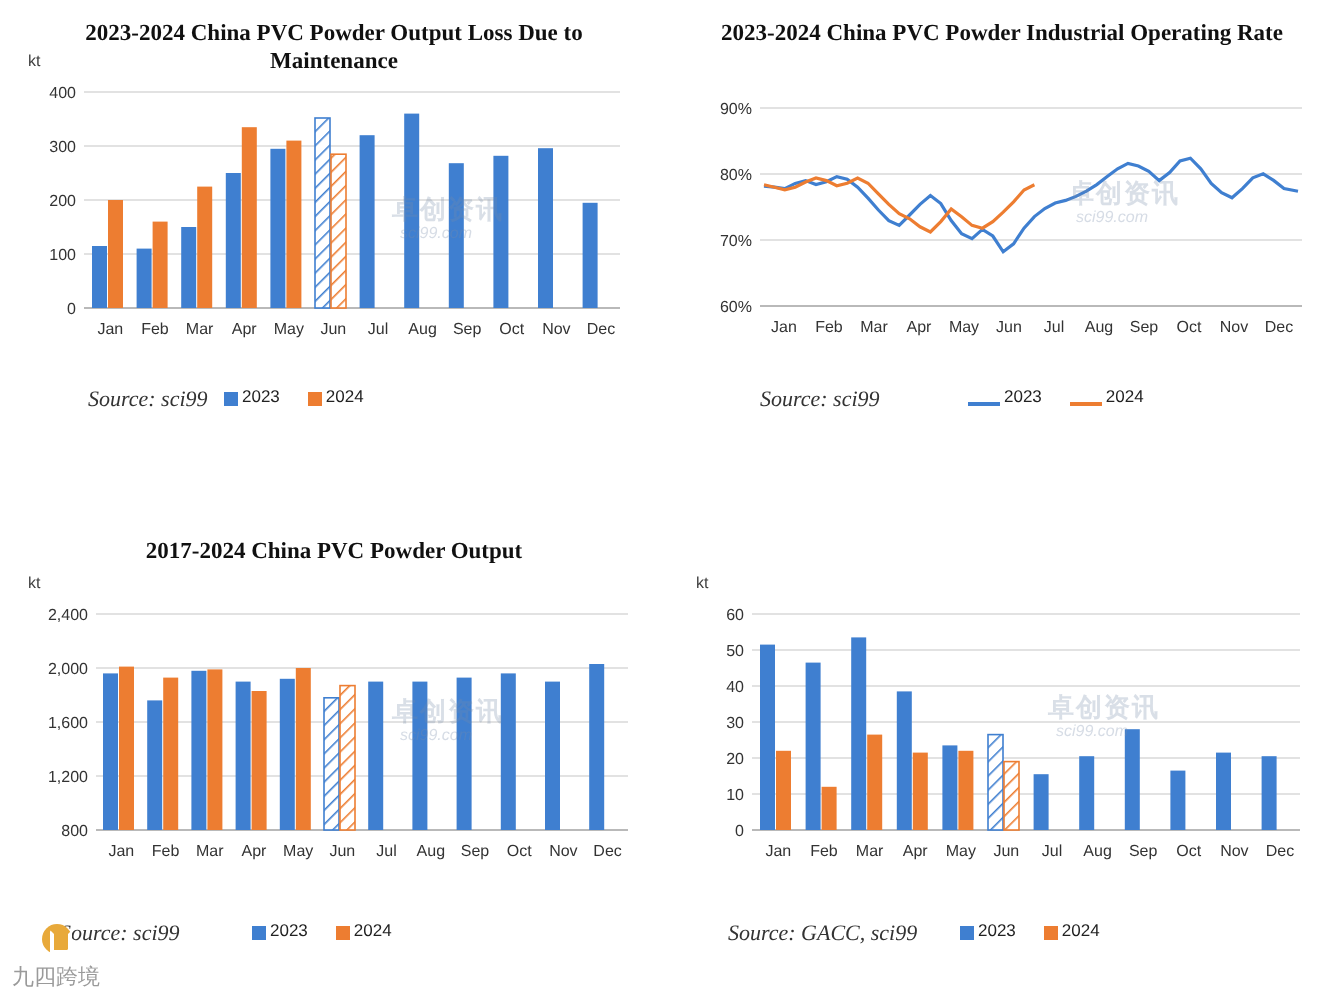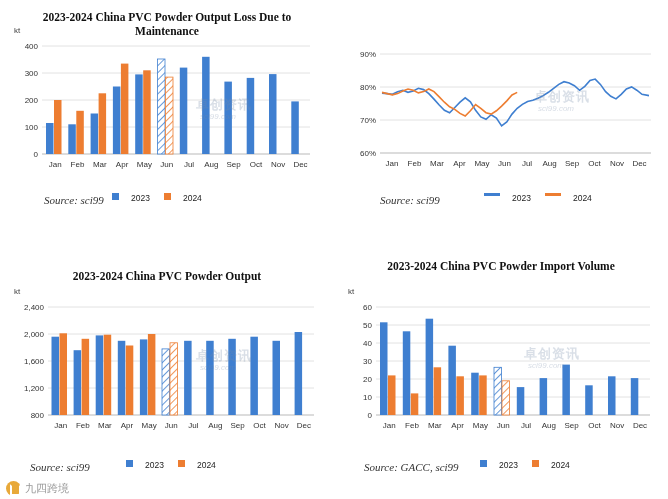--- a/index.html
+++ b/index.html
@@ -48,21 +48,21 @@
     color: #333;
   }
   .legend {
     position: absolute;
     display: flex;
     gap: 14px;
     align-items: center;
     font-size: 8.5px;
     color: #222;
   }
-  .legend .item { display: flex; align-items: flex-start; gap: 12px; }
+  .legend .item { display: flex; align-items: flex-end; gap: 2px; }
   .legend .swatch { width: 7px; height: 7px; display: inline-block; }
   .legend .line-swatch { width: 16px; height: 2.5px; display: inline-block; }
 
   svg { display: block; }
   .tick { font-size: 8px; fill: #333; font-family: "Liberation Sans", sans-serif; }
   .axis-line { stroke: #b9b9b9; stroke-width: 1; }
   .grid-line { stroke: #e2e2e2; stroke-width: 1; }
 
   .watermark {
     position: absolute;
@@ -77,21 +77,21 @@
     position: absolute;
     font-size: 8px;
     color: rgba(120,140,170,0.30);
     pointer-events: none;
     white-space: nowrap;
     font-style: italic;
   }
   .logo {
     position: absolute;
     left: 6px; bottom: 3px;
-    display: flex; align-items: center; gap: 4px;
+    display: flex; align-items: center; gap: 4px; flex-direction: column;
   }
   .logo-mark {
     width: 15px; height: 15px; border-radius: 50%;
     background: #e8a93a;
     display: inline-block;
     position: relative;
   }
   .logo-mark:after {
     content: "";
     position: absolute; left: 4px; top: 3px;
@@ -190,20 +190,21 @@
         <span>2023</span>
       </span>
       <span class="item">
         <span class="swatch" style="background:#ed7d31"></span>
         <span>2024</span>
       </span>
     </div>
   </div>
 
   <div class="panel">
+    <div class="panel-title">2023-2024  China PVC Powder Industrial Operating Rate</div>
 
     <svg class="plot" style="left:12px; top:42px;" width="312" height="140" viewBox="0 0 312 140">
       <line class="grid-line" x1="34" y1="12" x2="305" y2="12"></line>
       <line class="grid-line" x1="34" y1="45" x2="305" y2="45"></line>
       <line class="grid-line" x1="34" y1="78" x2="305" y2="78"></line>
       <line class="axis-line" x1="34" y1="111" x2="305" y2="111"></line>
 
       <text class="tick" x="30" y="15" text-anchor="end">90%</text>
       <text class="tick" x="30" y="48" text-anchor="end">80%</text>
       <text class="tick" x="30" y="81" text-anchor="end">70%</text>
@@ -238,21 +239,21 @@
         <span>2023</span>
       </span>
       <span class="item">
         <span class="line-swatch" style="background:#ed7d31"></span>
         <span>2024</span>
       </span>
     </div>
   </div>
 
   <div class="panel">
-    <div class="panel-title" style="margin-top:14px;">2023-2024  China PVC Powder Output</div>
+    <div class="panel-title" style="margin-top:14px;">2017-2024  China PVC Powder Output</div>
     <div class="unit" style="left:14px; top:38px;">kt</div>
 
     <svg class="plot" style="left:8px; top:48px;" width="316" height="150" viewBox="0 0 316 150">
       <line class="grid-line" x1="40" y1="10" x2="306" y2="10"></line>
       <line class="grid-line" x1="40" y1="37" x2="306" y2="37"></line>
       <line class="grid-line" x1="40" y1="64" x2="306" y2="64"></line>
       <line class="grid-line" x1="40" y1="91" x2="306" y2="91"></line>
       <line class="axis-line" x1="40" y1="118" x2="306" y2="118"></line>
 
       <text class="tick" x="36" y="13" text-anchor="end">2,400</text>
@@ -311,21 +312,20 @@
         <span>2023</span>
       </span>
       <span class="item">
         <span class="swatch" style="background:#ed7d31"></span>
         <span>2024</span>
       </span>
     </div>
   </div>
 
   <div class="panel">
-    <div class="panel-title">2023-2024  China PVC Powder Import Volume</div>
     <div class="unit" style="left:14px; top:38px;">kt</div>
 
     <svg class="plot" style="left:10px; top:48px;" width="316" height="150" viewBox="0 0 316 150">
       <line class="grid-line" x1="32" y1="10" x2="306" y2="10"></line>
       <line class="grid-line" x1="32" y1="28" x2="306" y2="28"></line>
       <line class="grid-line" x1="32" y1="46" x2="306" y2="46"></line>
       <line class="grid-line" x1="32" y1="64" x2="306" y2="64"></line>
       <line class="grid-line" x1="32" y1="82" x2="306" y2="82"></line>
       <line class="grid-line" x1="32" y1="100" x2="306" y2="100"></line>
       <line class="axis-line" x1="32" y1="118" x2="306" y2="118"></line>

